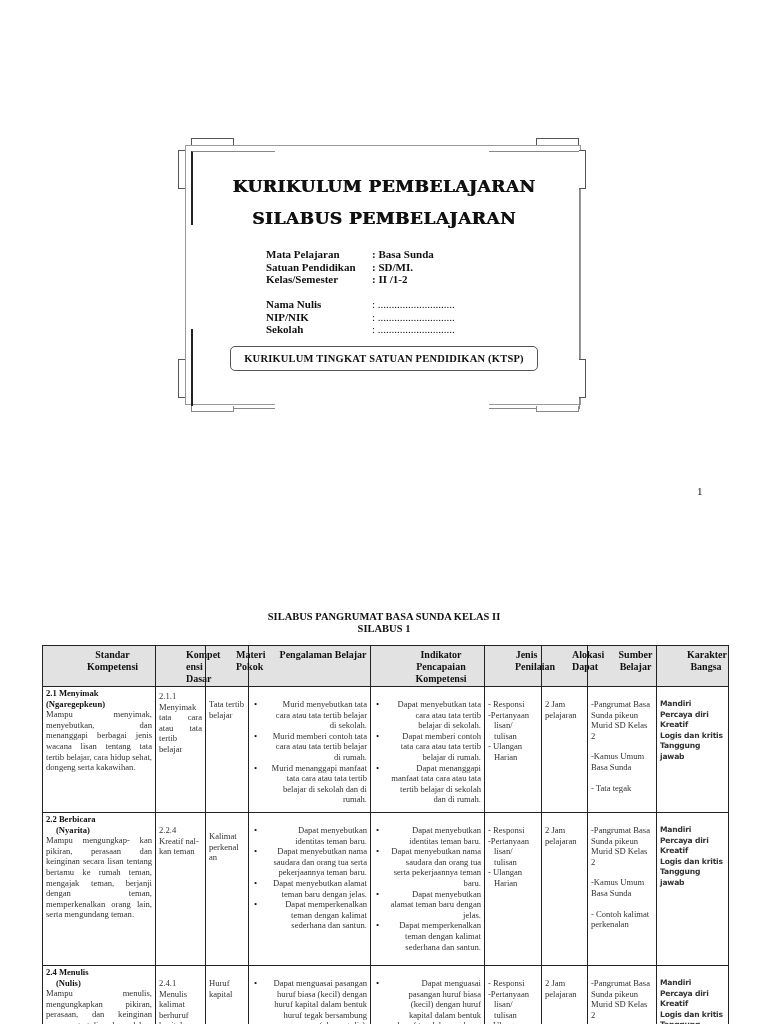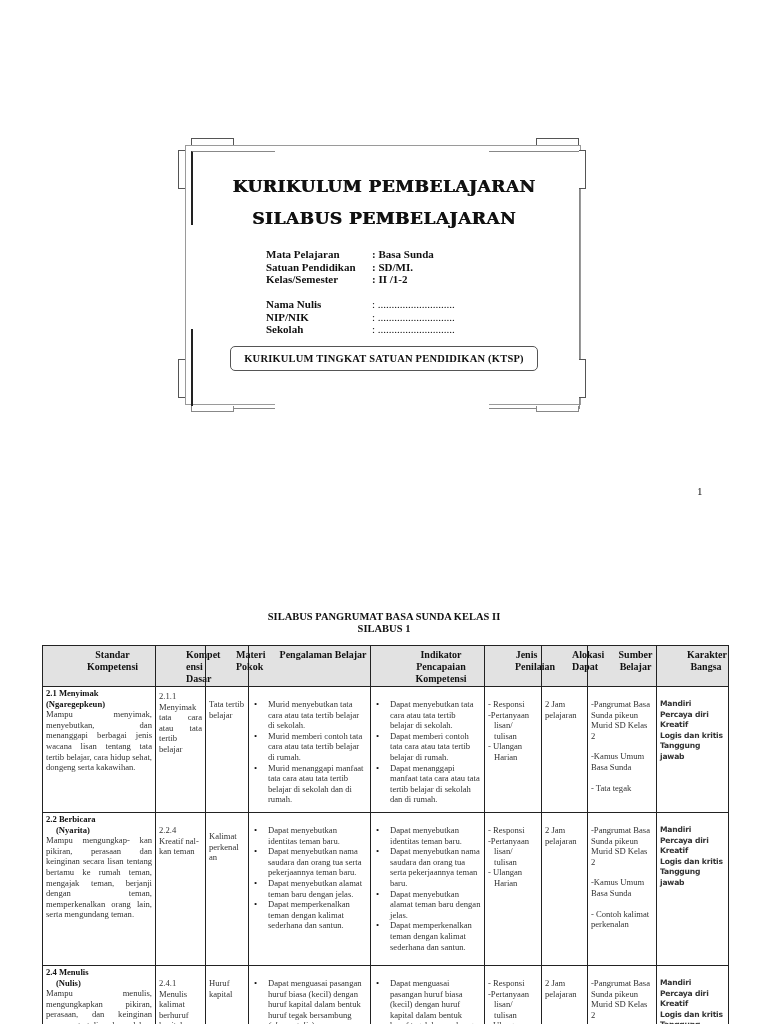--- a/index.html
+++ b/index.html
@@ -55,21 +55,21 @@
   table.syl {
     position: absolute; left: 42px; top: 645px; width: 686px;
     border-collapse: collapse; table-layout: fixed; font-size: 8.6px; line-height: 10.6px;
   }
   table.syl th, table.syl td { border: 1.5px solid #222; vertical-align: top; padding: 1px 3px; }
   table.syl th { background: #e2e2e2; font-weight: bold; font-size: 10px; line-height: 12px; text-align: center; padding-top: 3px; padding-left: 30px; }
   table.syl td { color: #333; }
   .sk-head { font-weight: bold; color: #111; }
   .sk-sub { font-weight: bold; color: #111; padding-left: 10px; }
   .justify { text-align: justify; }
-  ul.bl { margin: 0; padding: 0; list-style: none; }
+  ul.bl { margin: 0; padding: 0; list-style: none; text-align: right; }
   ul.bl li { position: relative; padding-left: 16px; }
   ul.bl li::before { content: "\2022"; position: absolute; left: 2px; top: 0; font-size: 9px; color: #111; }
   .karakter { font-family: "DejaVu Sans", sans-serif; font-size: 7.6px; line-height: 10.6px; font-weight: bold; color: #111; letter-spacing: -0.2px; }
   .indent { padding-left: 6px; display:block; }
   .mt { margin-top: 10px; display:block; }
   .row1 td { height: 112px; }
   .row2 td { height: 133px; }
   .row3 td { height: 74px; }
 </style>
 </head>

